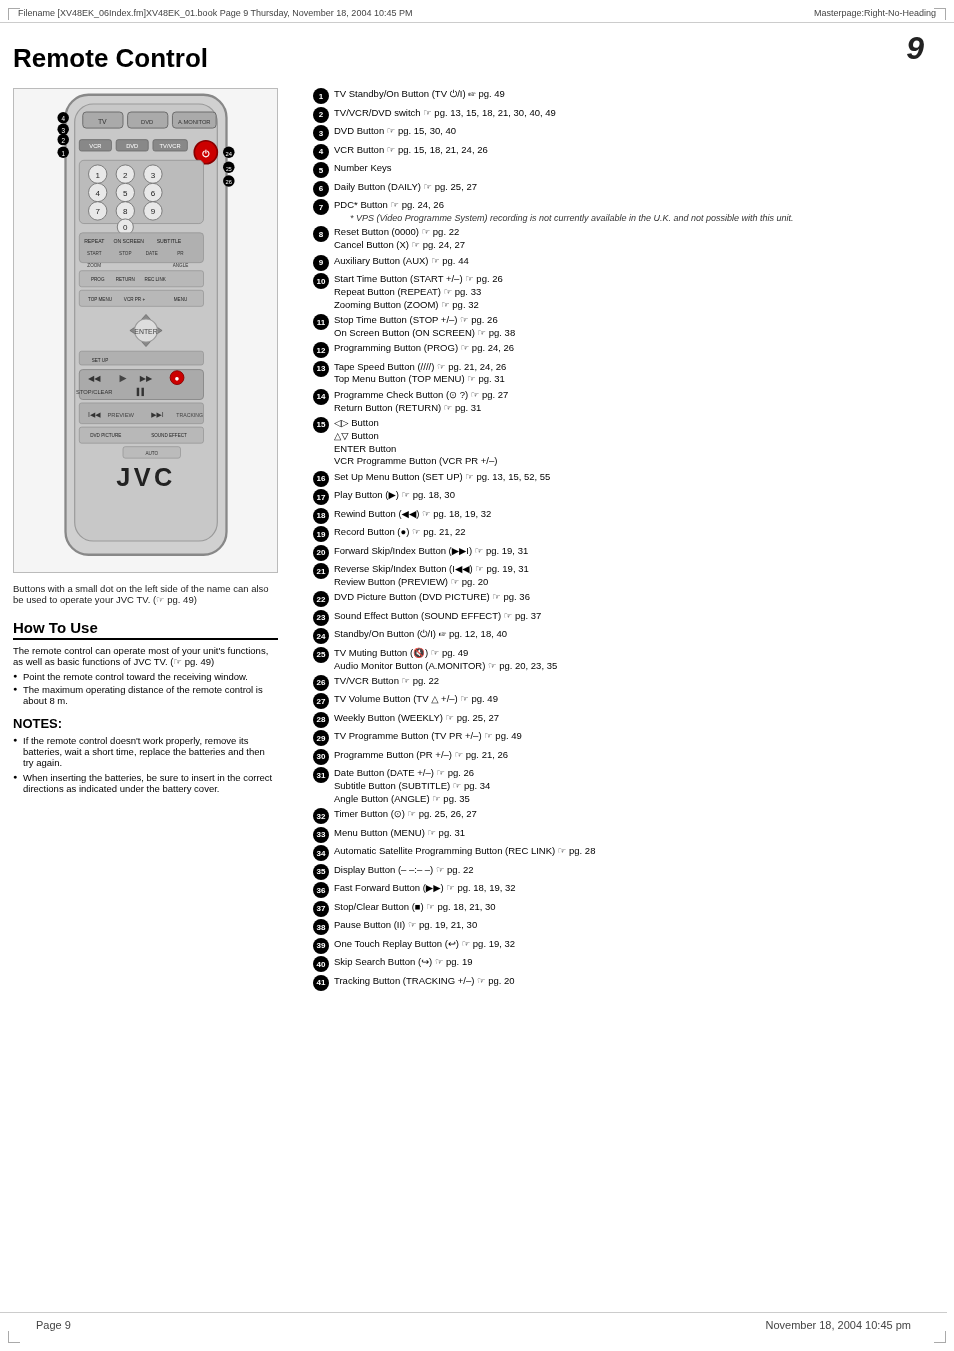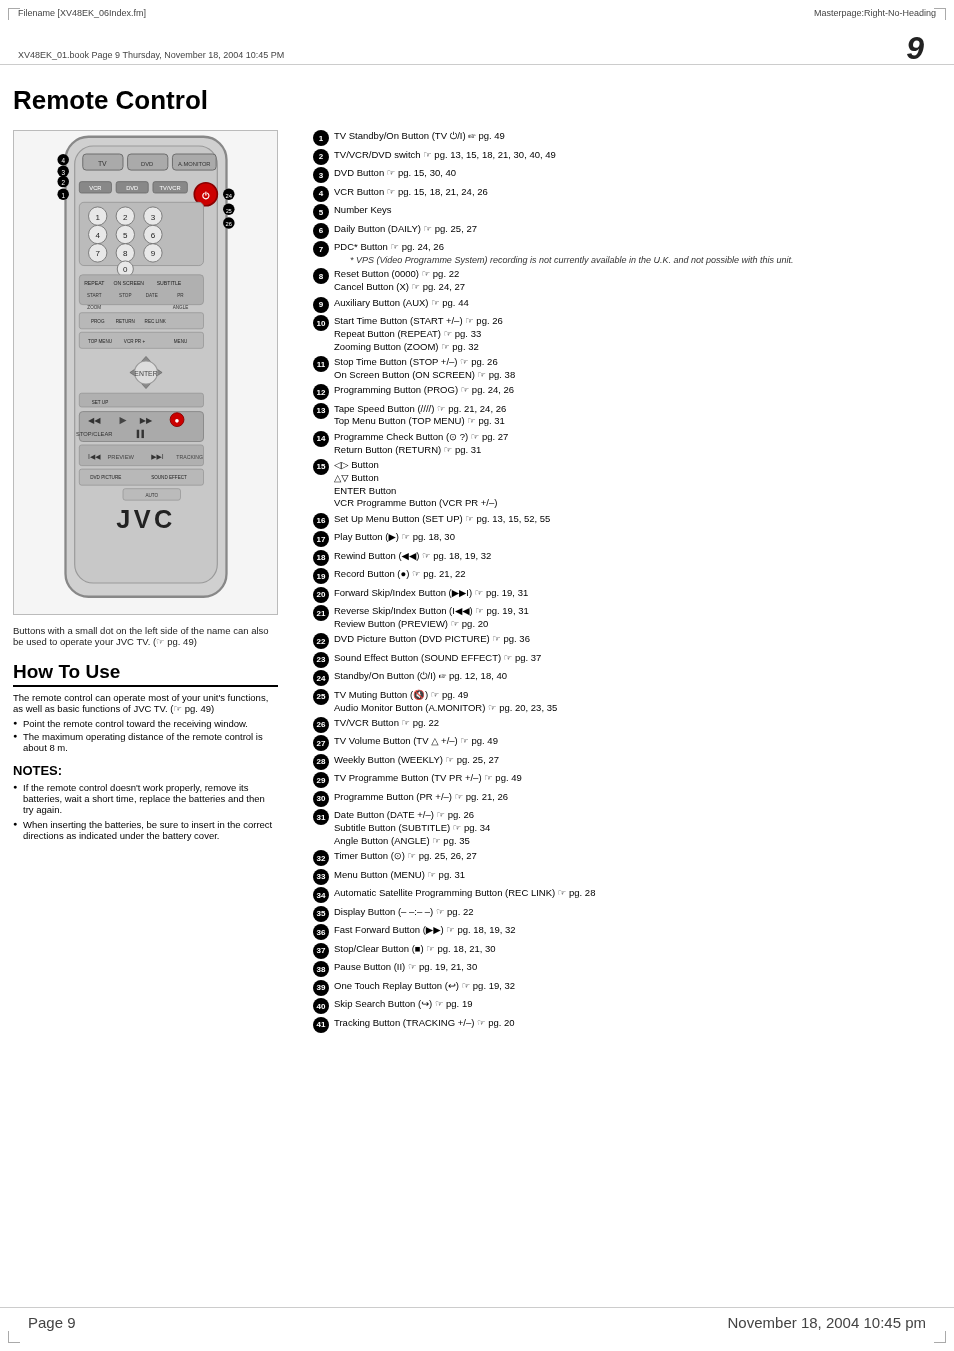--- a/index.html
+++ b/index.html
@@ -16,21 +16,21 @@
     
     .page-header {
       display: flex;
       justify-content: space-between;
       align-items: flex-start;
       padding: 8px 18px 4px 18px;
       border-bottom: 1px solid #ccc;
       font-size: 9px;
       color: #444;
     }
-    .page-header-left { display: flex; flex-direction: column; gap: 32px; }
+    .page-header-left { display: flex; flex-direction: row; }
 
     
     .page-num-top-right {
       position: absolute;
       top: 30px;
       right: 30px;
       font-size: 32px;
       font-weight: bold;
       font-style: italic;
       color: #222;
@@ -88,21 +88,21 @@
       color: #222;
       width: 265px;
     }
 
     
     .how-to-use {
       margin-top: 14px;
       width: 265px;
     }
     .how-to-use-title {
-      font-size: 19px;
+      font-size: 15px;
       font-weight: bold;
       border-bottom: 2px solid #000;
       padding-bottom: 2px;
       margin-bottom: 5px;
     }
     .how-to-use p {
       font-size: 9.5px;
       margin-bottom: 4px;
     }
     .bullet-list {
@@ -190,25 +190,25 @@
       display: block;
       margin-left: 16px;
       color: #333;
     }
 
     
     .page-footer {
       position: absolute;
       bottom: 20px;
       left: 0;
-      right: 0;
+      right: 7px;
       display: flex;
       justify-content: space-between;
-      padding: 0 28px;
-      font-size: 15px;
+      padding: 0 36px;
+      font-size: 11px;
       color: #444;
       border-top: 1px solid #ccc;
       padding-top: 6px;
     }
 
     
     .corner-mark {
       position: absolute;
       width: 12px;
       height: 12px;

